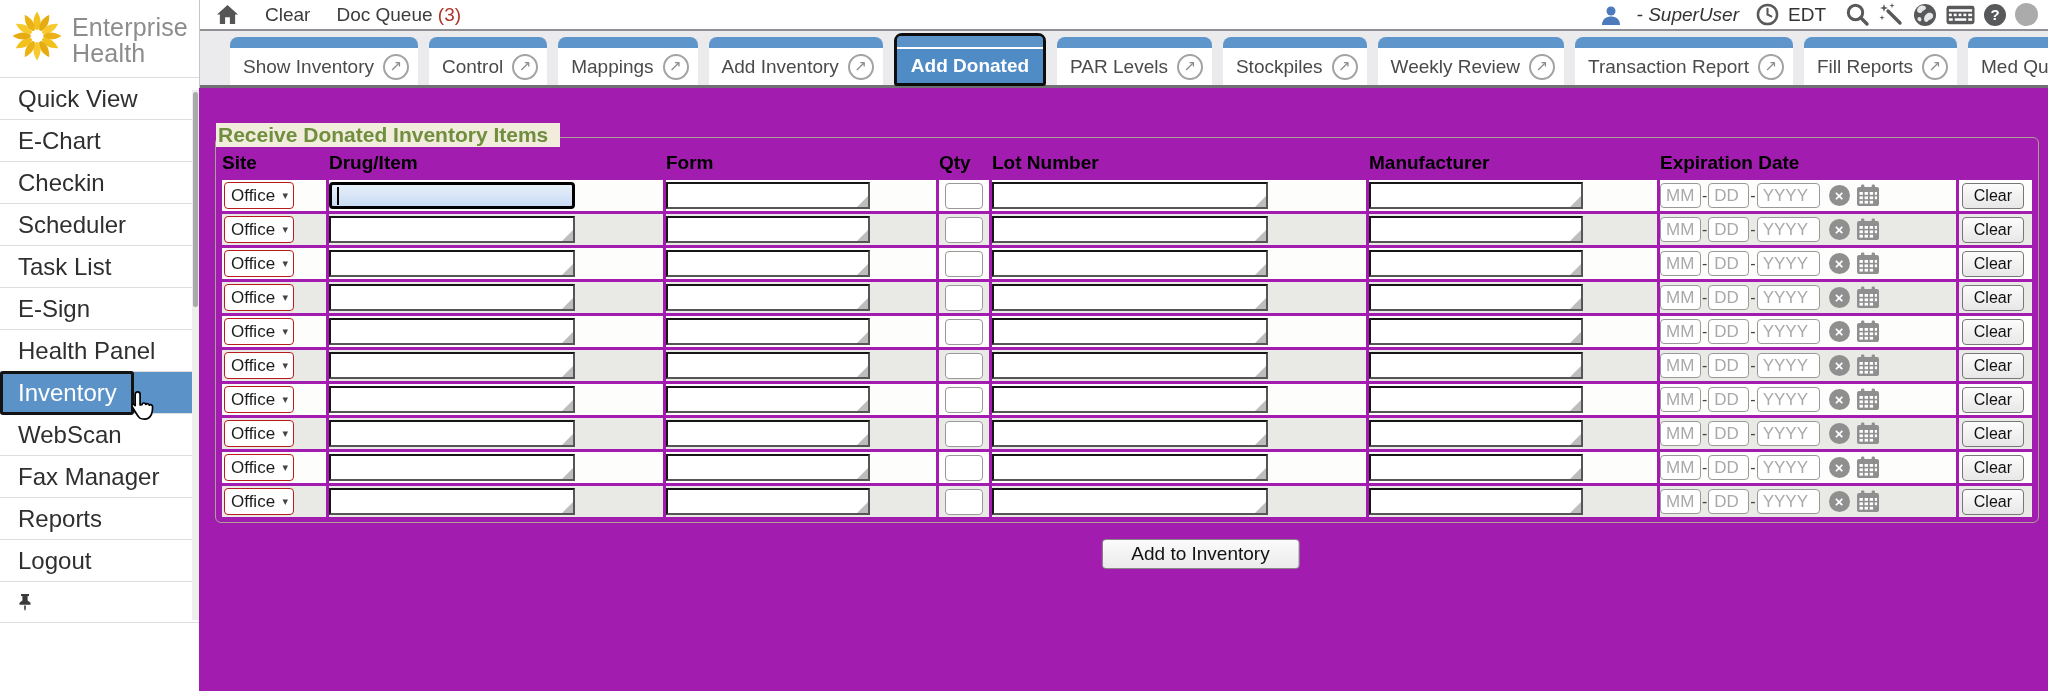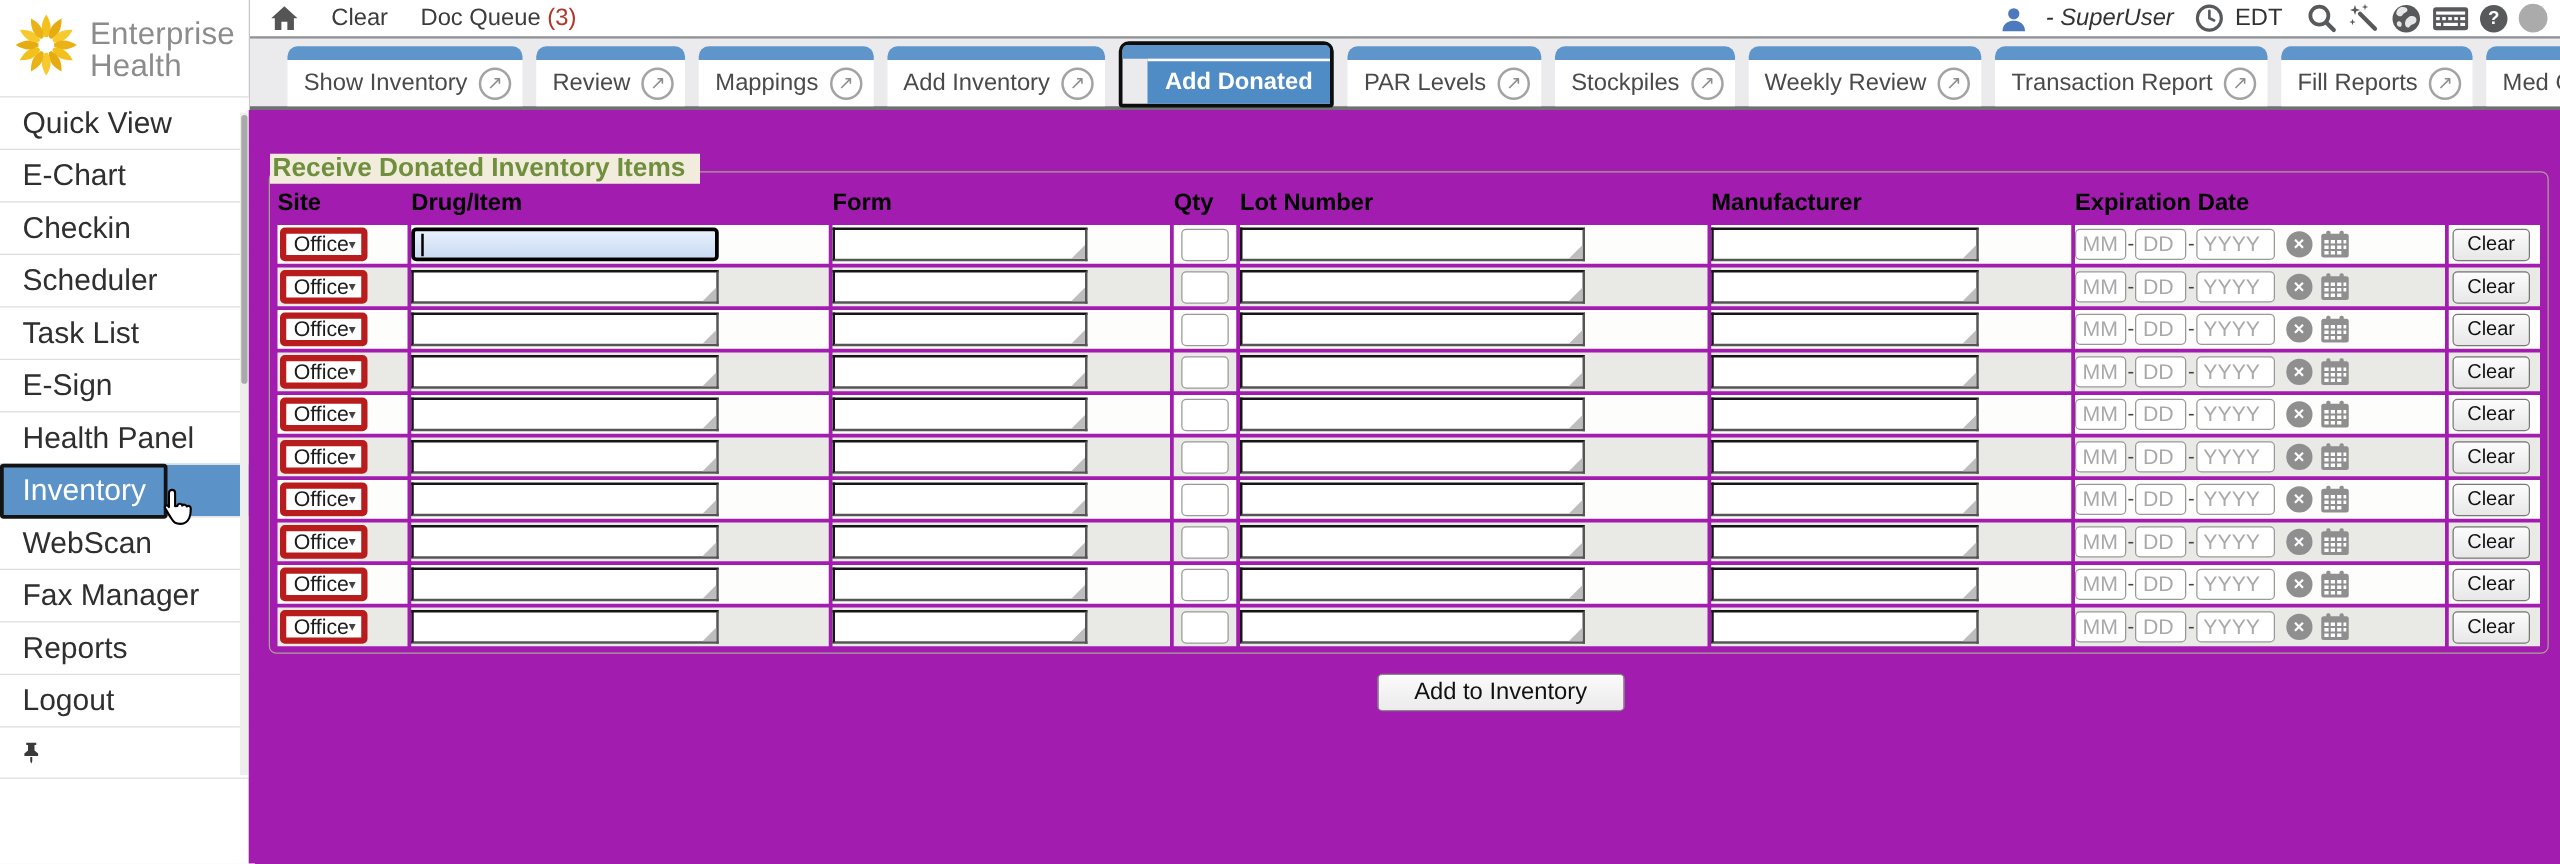--- a/index.html
+++ b/index.html
@@ -33,35 +33,35 @@
   .avatar-dot { width:23px; height:23px; border-radius:50%; background:#ababab; }
 
   
   .tabbar { position:absolute; left:200px; top:31px; width:1848px; height:57px; background:#ebebed; border-bottom:3px solid #6f7074; display:flex; align-items:flex-end; padding-left:30px; gap:11px; }
   .tab { display:flex; flex-direction:column; cursor:pointer; flex:0 0 auto; }
   .tab .cap { height:11px; background:#5e96cb; border-radius:8px 8px 0 0; }
   .tab .tbody { background:#fff; display:flex; align-items:center; gap:9px; padding:0 9px 0 13px; height:37px; font-size:19px; color:#4a4a4a; white-space:nowrap; }
   .popout { width:26px; height:26px; border:2px solid #a3a3a3; border-radius:50%; color:#8e8e8e; font-size:15px; line-height:1; display:inline-flex; align-items:center; justify-content:center; font-family:"DejaVu Sans", sans-serif; }
   .tab.active { border:3px solid #0d0d0d; border-radius:8px 8px 3px 3px; margin-bottom:-1px; }
   .tab.active .cap { background:#5b93c9; border-radius:4px 4px 0 0; }
-  .tab.active .tbody { background:#4f8bc5; color:#fff; font-weight:bold; border-top:2px solid #fff; height:36px; padding:0 14px;margin-left:20px; }
+  .tab.active .tbody { background:#4f8bc5; color:#fff; font-weight:bold; border-top:2px solid #fff; height:36px; padding:0 14px; }
 
   
   .main { position:absolute; left:199px; top:88px; width:2003px; height:603px; background:#a21caf; }
   .fs { position:absolute; left:16px; top:49px; width:1824px; height:386px; border:1px solid #a9a292; border-radius:6px; }
   .legend { position:absolute; top:-15px; left:0; background:#f2ecdc; padding:0 12px 0 2px; font-size:21px; font-weight:bold; color:#6f8f3e; }
   .grid { display:grid; grid-template-columns:104px 334px 270px 50px 374px 288px 296px auto; column-gap:3px; }
   .ghead { margin:14px 6px 6px 6px; font-size:19px; font-weight:bold; color:#000; }
   .rows { margin:0 6px; }
   .row { height:31px; margin-bottom:3px; }
   .c { display:flex; align-items:center; }
   .row.odd .c { background:#fdfdfc; }
   .row.even .c { background:#e9e9e5; }
   .c.site { padding-left:2px; }
-  .sel { width:70px; height:27px; background:#fff; border:5px solid #b91c1c; border-radius:4px; display:flex; align-items:center; justify-content:flex-start; padding:0 5px 0 6px; font-size:17px; color:#1c1c1c; cursor:pointer; }
+  .sel { width:70px; height:27px; background:#fff; border:1px solid #b91c1c; border-radius:4px; display:flex; align-items:center; justify-content:space-between; padding:0 5px 0 6px; font-size:17px; color:#1c1c1c; cursor:pointer; }
   .sel .chev { font-family:"DejaVu Sans", sans-serif; font-size:11px; color:#444; }
   .ti { position:relative; height:27px; background:#fff; border:2px solid; border-color:#161616 #555 #555 #161616; display:flex; align-items:center; }
   .ti::after { content:""; position:absolute; right:0; bottom:0; width:0; height:0; border-left:11px solid transparent; border-bottom:11px solid #bdbdbd; }
   .ti input { width:100%; height:100%; border:none; background:transparent; outline:none; font-size:17px; padding:0 4px; }
   .ti.w-drug { width:246px; } .ti.w-form { width:204px; } .ti.w-lot { width:276px; } .ti.w-man { width:214px; }
   .ti.focused { border:3px solid #000; border-radius:4px; background:linear-gradient(180deg,#e7f0fb 0%,#c9dbf3 100%); }
   .ti.focused::after { display:none; }
   .caret { display:none; width:2px; height:18px; background:#000; margin-left:5px; }
   .ti.focused .caret { display:block; }
   .qin { width:38px; height:26px; margin:0 auto; background:#fff; border:1px solid #999; border-radius:4px; font-size:17px; padding:0 3px; outline:none; }
@@ -206,21 +206,21 @@
       <div class="tab">
         <div class="cap"></div>
         <div class="tbody">
           <span>Show Inventory</span>
           <span class="popout">↗</span>
         </div>
       </div>
       <div class="tab">
         <div class="cap"></div>
         <div class="tbody">
-          <span>Review</span>
+          <span>Control</span>
           <span class="popout">↗</span>
         </div>
       </div>
       <div class="tab">
         <div class="cap"></div>
         <div class="tbody">
           <span>Mappings</span>
           <span class="popout">↗</span>
         </div>
       </div>

